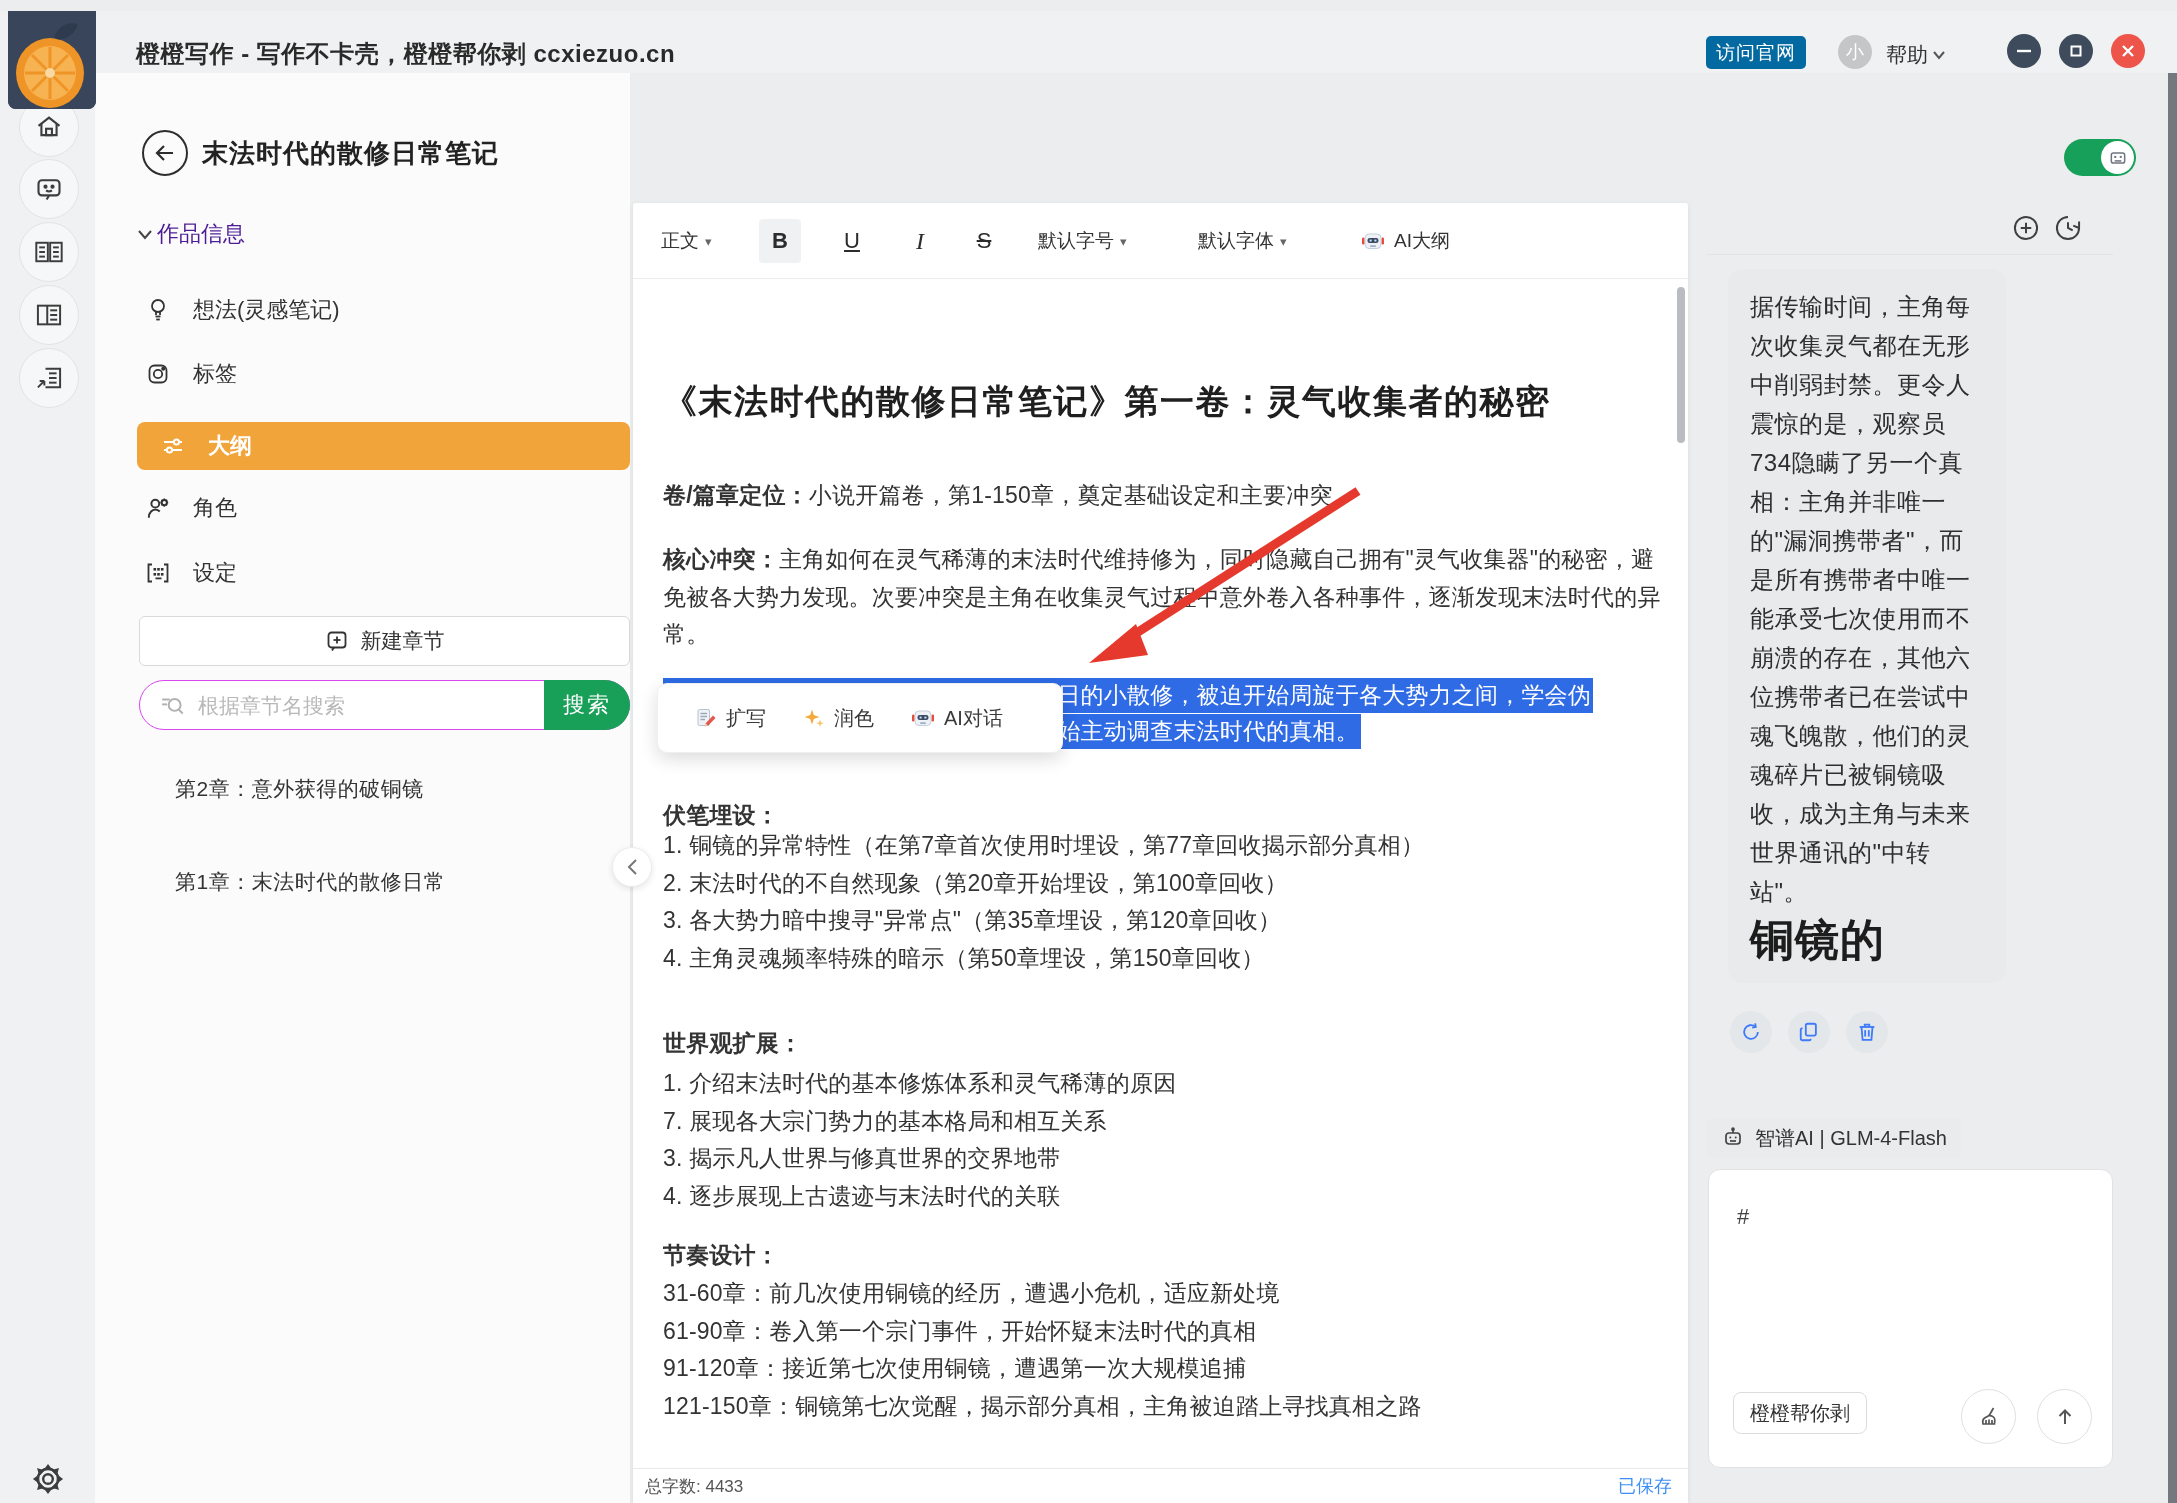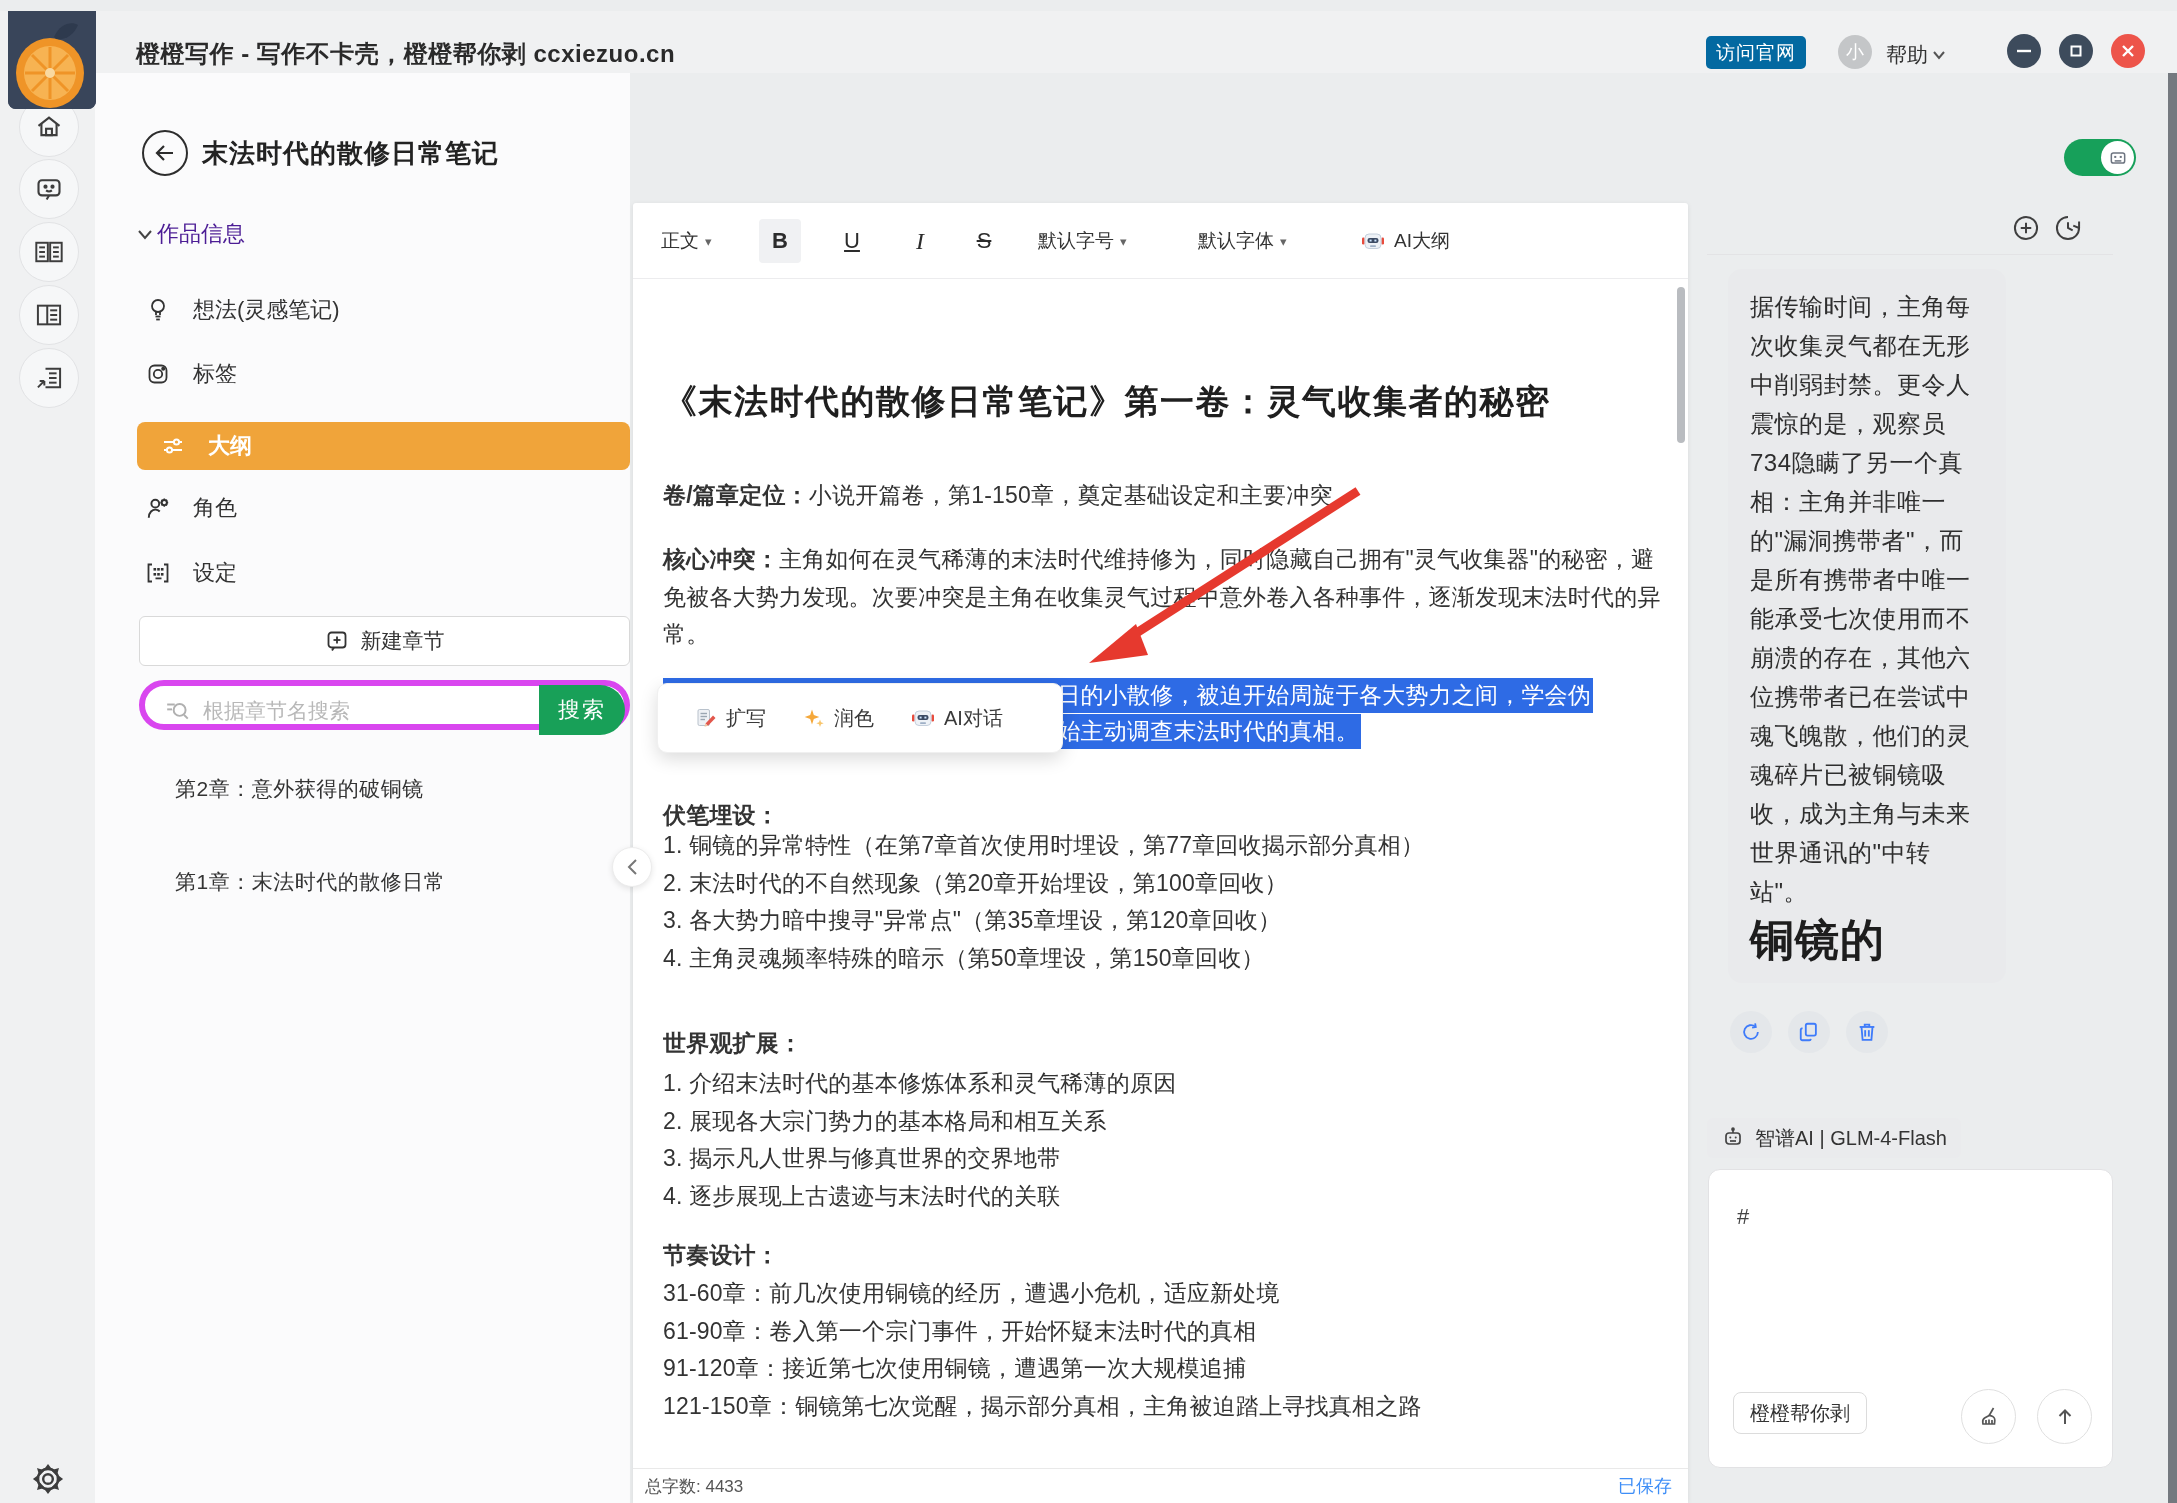--- a/index.html
+++ b/index.html
@@ -37,21 +37,21 @@
     display:flex;align-items:center;justify-content:center;}
   .proj-title{left:107px;top:52px;font-size:26px;font-weight:700;color:#222;letter-spacing:1px;}
   .sec-row{left:42px;top:135px;display:flex;align-items:center;gap:4px;font-size:22px;color:#4c1d95;}
   .nav-item{left:50px;width:470px;height:44px;display:flex;align-items:center;gap:22px;font-size:22px;color:#333;}
   .nav-item .ic{width:26px;display:flex;justify-content:center;}
   .nav-active{left:42px;top:338px;width:493px;height:48px;background:#f0a43a;border-radius:8px;
     display:flex;align-items:center;gap:22px;padding-left:23px;box-sizing:border-box;
     color:#fff;font-size:22px;font-weight:700;}
   .new-chapter{left:44px;top:532px;width:491px;height:50px;border:1px solid #d9d9d9;border-radius:6px;background:#fff;
     display:flex;align-items:center;justify-content:center;gap:12px;font-size:21px;color:#333;box-sizing:border-box;}
-  .search-wrap{left:44px;top:596px;width:491px;height:50px;border:6px solid #d946ef;border-radius:25px;background:#fff;box-sizing:border-box;}
+  .search-wrap{left:44px;top:596px;width:491px;height:50px;border:1px solid #d946ef;border-radius:25px;background:#fff;box-sizing:border-box;}
   .search-input{position:absolute;left:56px;top:1px;width:330px;height:46px;border:none;outline:none;font-size:21px;color:#333;
     font-family:inherit;background:transparent;}
   .search-input::placeholder{color:#b8b8b8;}
   .search-btn{position:absolute;right:-1px;top:-1px;width:86px;height:50px;background:#18a058;color:#fff;font-size:22px;
     border-radius:0 25px 25px 0;display:flex;align-items:center;justify-content:center;letter-spacing:2px;}
   .chapter-row{padding-left:80px;height:34px;line-height:34px;font-size:21px;color:#333;letter-spacing:.5px;}
   .chapter-list{left:0;top:688px;width:535px;display:flex;flex-direction:column;gap:59px;}
   .collapse-handle{left:612px;top:836px;width:38px;height:38px;border-radius:50%;background:#fff;border:1px solid #ececec;
     box-shadow:0 2px 6px rgba(0,0,0,.1);display:flex;align-items:center;justify-content:center;
     color:#777;font-size:24px;z-index:30;}
@@ -377,21 +377,21 @@
     <div class="doc-block" style="top:548px;">
         <div class="doc-line">1. 铜镜的异常特性（在第7章首次使用时埋设，第77章回收揭示部分真相）</div>
         <div class="doc-line">2. 末法时代的不自然现象（第20章开始埋设，第100章回收）</div>
         <div class="doc-line">3. 各大势力暗中搜寻"异常点"（第35章埋设，第120章回收）</div>
         <div class="doc-line">4. 主角灵魂频率特殊的暗示（第50章埋设，第150章回收）</div>
       </div>
 
     <div class="doc-block" style="top:746px;font-weight:700;">世界观扩展：</div>
     <div class="doc-block" style="top:786px;">
         <div class="doc-line">1. 介绍末法时代的基本修炼体系和灵气稀薄的原因</div>
-        <div class="doc-line">2. 展现各大宗门势力的基本格局和相互关系</div>
+        <div class="doc-line">7. 展现各大宗门势力的基本格局和相互关系</div>
         <div class="doc-line">3. 揭示凡人世界与修真世界的交界地带</div>
         <div class="doc-line">4. 逐步展现上古遗迹与末法时代的关联</div>
       </div>
 
     <div class="doc-block" style="top:958px;font-weight:700;">节奏设计：</div>
     <div class="doc-block" style="top:996px;">
         <div class="doc-line">31-60章：前几次使用铜镜的经历，遭遇小危机，适应新处境</div>
         <div class="doc-line">61-90章：卷入第一个宗门事件，开始怀疑末法时代的真相</div>
         <div class="doc-line">91-120章：接近第七次使用铜镜，遭遇第一次大规模追捕</div>
         <div class="doc-line">121-150章：铜镜第七次觉醒，揭示部分真相，主角被迫踏上寻找真相之路</div>

